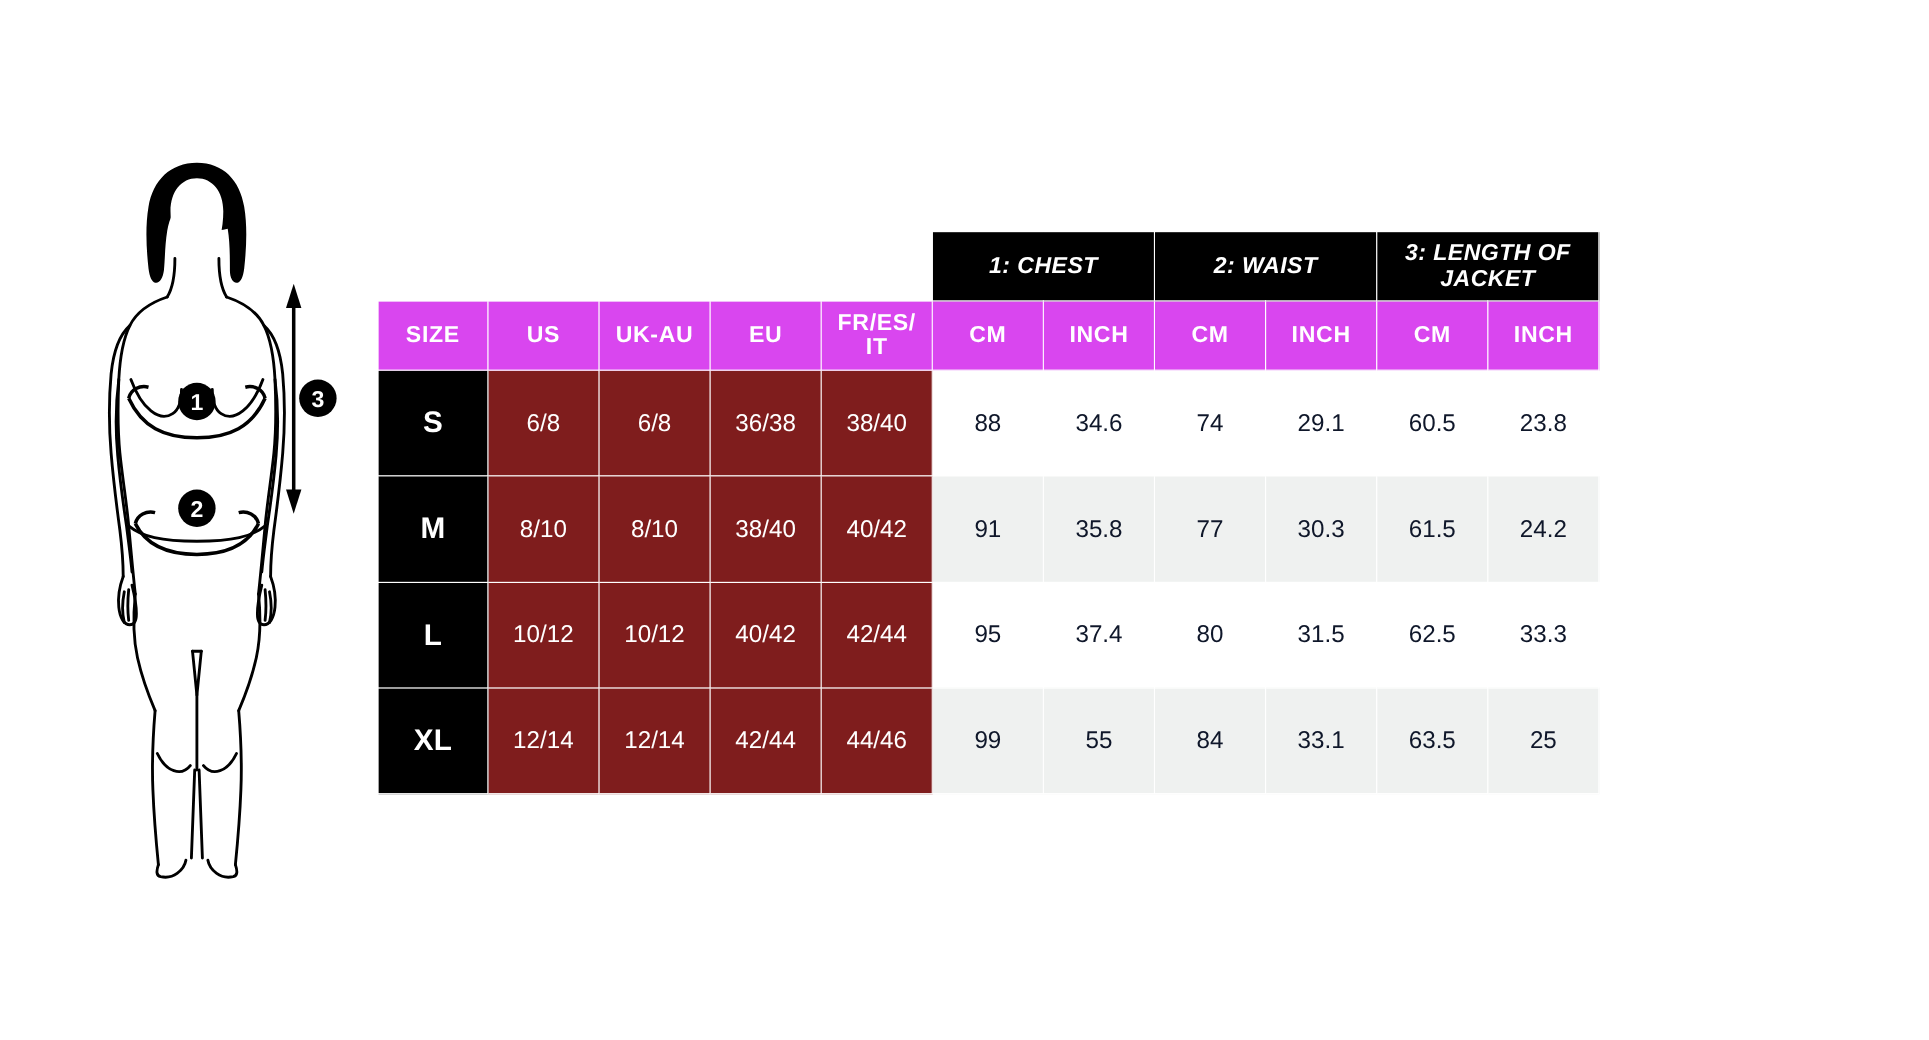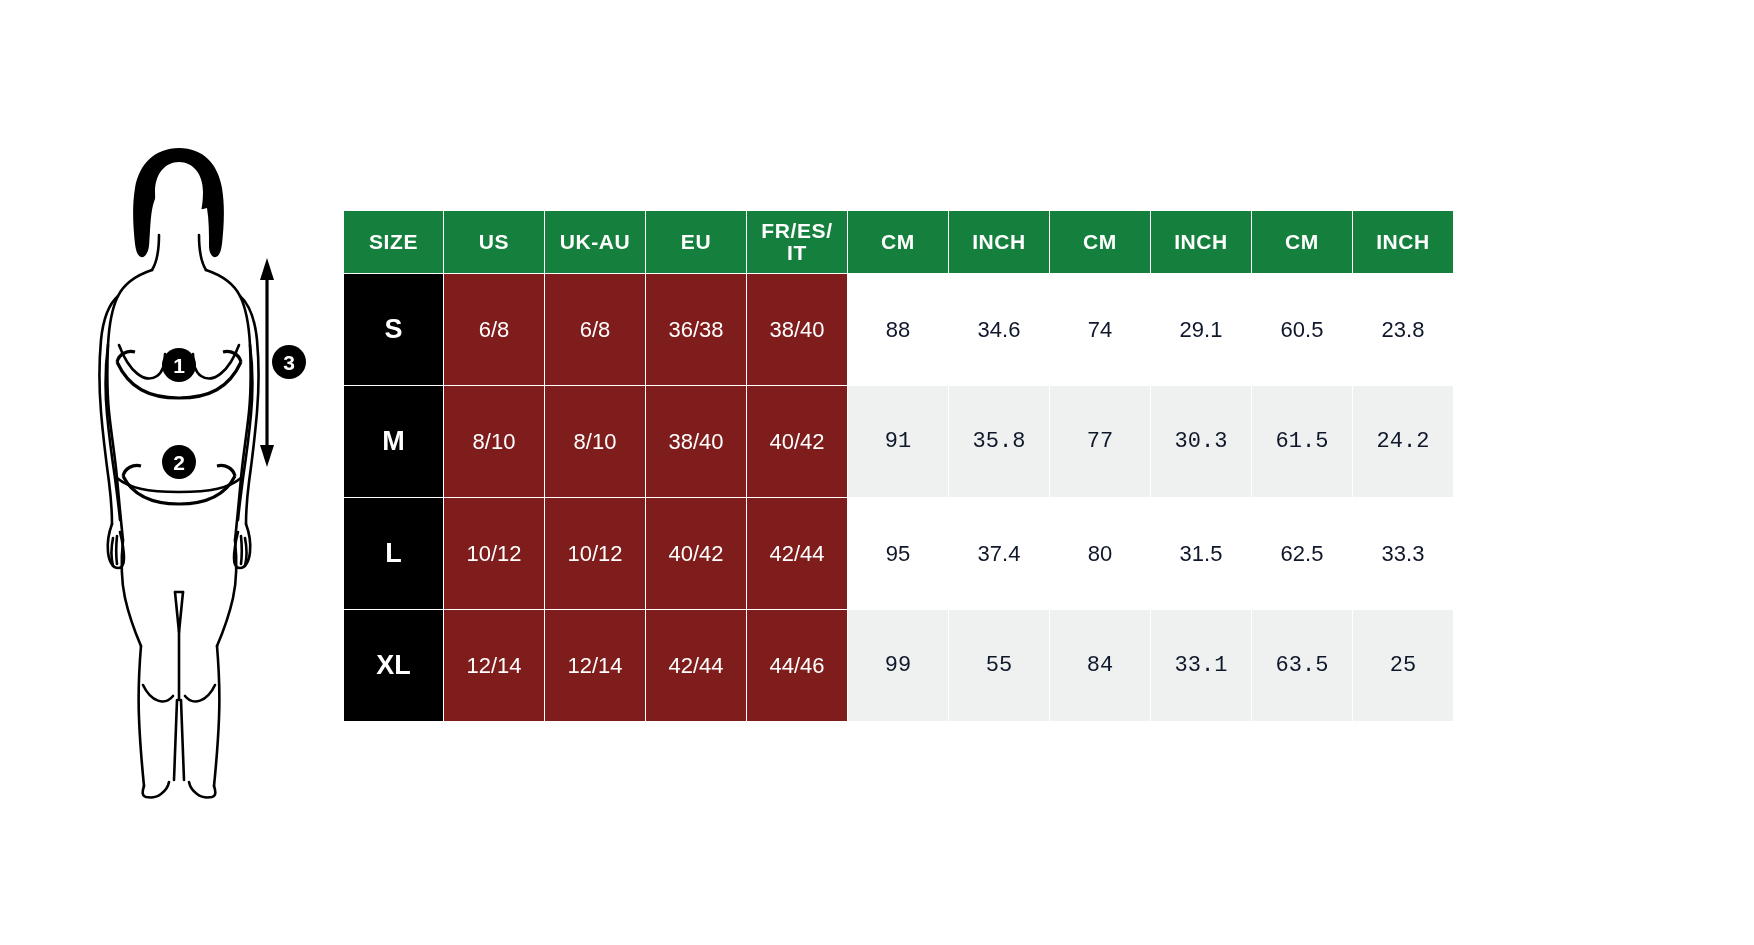--- a/index.html
+++ b/index.html
@@ -66,21 +66,21 @@
     font-weight: bold;
     font-style: italic;
     font-size: 21px;
     letter-spacing: 0.4px;
     height: 63px;
     border: 1px solid #ffffff;
   }
 
   
   th.col-head {
-    background: #15803d;
+    background: #d946ef;
     color: #ffffff;
     font-weight: bold;
     font-size: 21px;
     letter-spacing: 0.6px;
     height: 63px;
     line-height: 1.05;
     border: 1px solid #ffffff;
   }
 
   
@@ -101,21 +101,21 @@
   }
 
   
   td.meas-cell {
     color: #0f172a;
     font-size: 22px;
     font-weight: 400;
     border: 1px solid #b8bcbe;
   }
   tr.row-odd  td.meas-cell { background: #ffffff; }
-  tr.row-even td.meas-cell { background: #eff1f0; font-family: Liberation Mono, monospace; }
+  tr.row-even td.meas-cell { background: #eff1f0; }
 
   
   th.col-head .wrap-line { display: block; }
 </style>
 </head>
 <body>
 
 <div id="root">
 
   <div id="figure-panel">
@@ -237,20 +237,26 @@
           <col class="c-intl">
           <col class="c-intl">
         <col class="c-meas">
           <col class="c-meas">
           <col class="c-meas">
           <col class="c-meas">
           <col class="c-meas">
           <col class="c-meas">
       </colgroup>
       <thead>
+        <tr>
+          <td class="spacer" colspan="5"></td>
+          <th class="group-head" colspan="2">1: CHEST</th>
+          <th class="group-head" colspan="2">2: WAIST</th>
+          <th class="group-head" colspan="2">3: LENGTH OF JACKET</th>
+        </tr>
         <tr>
           <th class="col-head">SIZE</th>
           <th class="col-head">US</th>
           <th class="col-head">UK-AU</th>
           <th class="col-head">EU</th>
           <th class="col-head">
             <span class="wrap-line">FR/ES/</span>
             <span class="wrap-line">IT</span>
           </th>
           <th class="col-head">CM</th>

